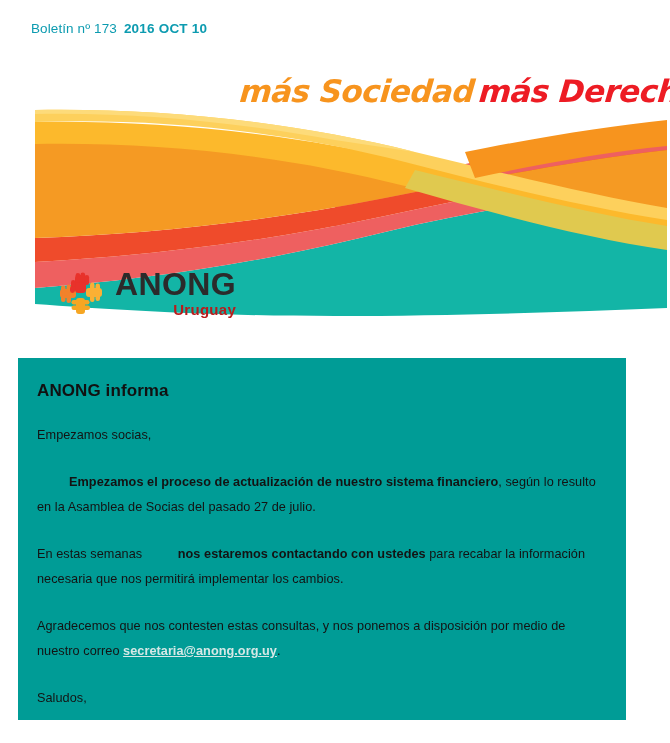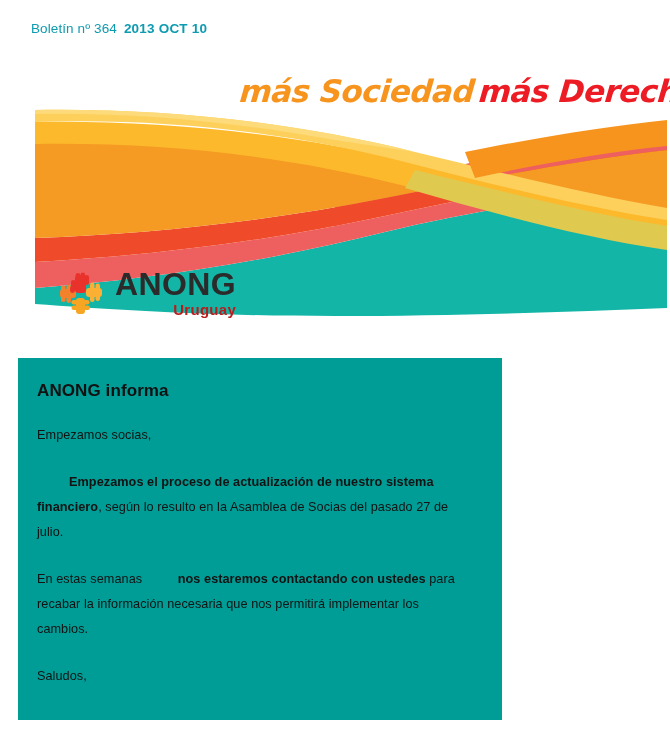--- a/index.html
+++ b/index.html
@@ -104,21 +104,21 @@
     letter-spacing: 0.3px;
     text-align: right;
     margin-top: 2px;
   }
 
   
   #content-panel {
     position: absolute;
     left: 18px;
     top: 358px;
-    width: 484px;
+    width: 608px;
     height: 362px;
     background: #009c96;
     box-sizing: border-box;
     padding: 20px 30px 0 19px;
   }
   #panel-heading {
     font-size: 17px;
     font-weight: 700;
     color: #111111;
     letter-spacing: 0.1px;
@@ -137,21 +137,21 @@
   .para a {
     color: #d6e8e6;
     font-weight: 700;
     text-decoration: underline;
   }
 </style>
 </head>
 <body>
 
 <div id="bulletin-header">
-  <span class="label">Boletín nº 364</span><span class="date">2013 OCT 10</span>
+  <span class="label">Boletín nº 173</span><span class="date">2016 OCT 10</span>
 </div>
 
 <div id="banner">
 
   <svg viewBox="0 0 632 250" preserveAspectRatio="none">
 
     <path d="M0,222 C110,214 230,196 350,166 C450,142 545,128 632,122 L632,242 C530,246 420,250 300,250 C180,250 80,244 0,238 Z" fill="#13b5a6"></path>
 
     <path d="M0,196 C110,190 230,176 350,150 C450,128 545,112 632,104 L632,122 C545,128 450,142 350,166 C230,196 110,214 0,222 Z" fill="#ee6060"></path>
 
@@ -221,15 +221,16 @@
     <span class="country">Uruguay</span>
   </div>
 </div>
 
 <div id="content-panel">
   <h2 id="panel-heading">ANONG informa</h2>
   <div id="paragraph-list">
       <p class="para"><span>Empezamos socias,</span></p>
       <p class="para"><b>Empezamos el proceso de actualización de nuestro sistema financiero</b><span>, según lo resulto en la Asamblea de Socias del pasado 27 de julio.</span></p>
       <p class="para"><span>En estas semanas </span><b>nos estaremos contactando con ustedes</b><span> para recabar la información necesaria que nos permitirá implementar los cambios.</span></p>
+      <p class="para"><span>Agradecemos que nos contesten estas consultas, y nos ponemos a disposición por medio de nuestro correo </span><a href="#">secretaria@anong.org.uy</a><span>.</span></p>
       <p class="para"><span>Saludos,</span></p>
     </div>
 </div>
 
 </body></html>

